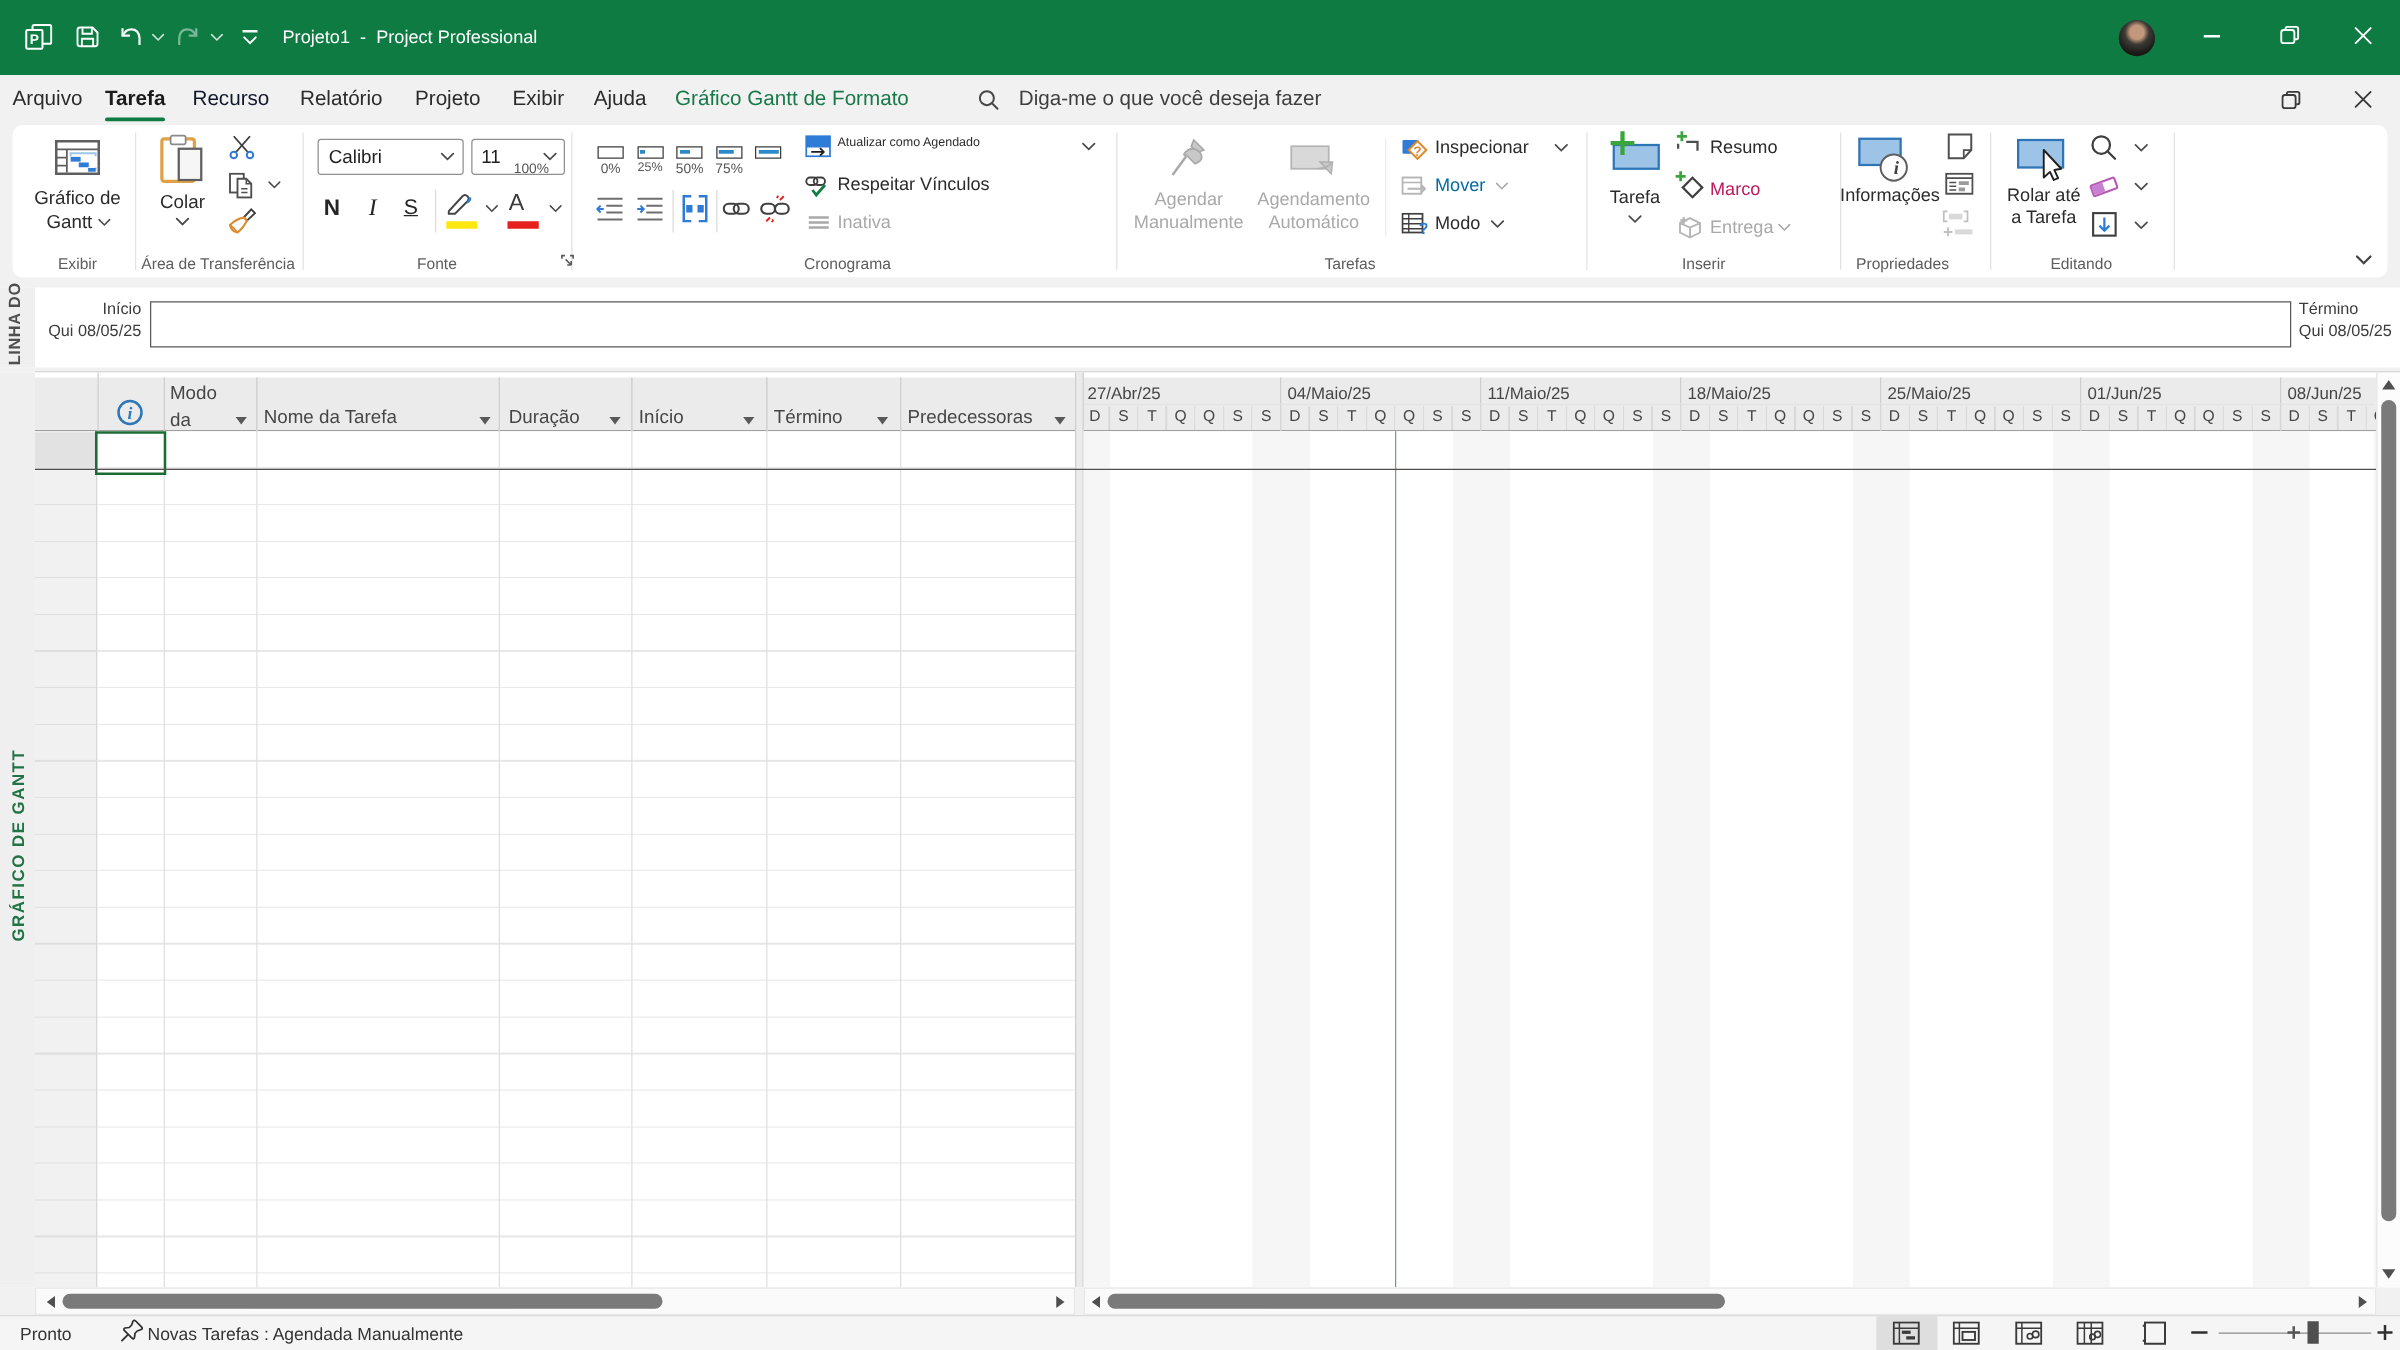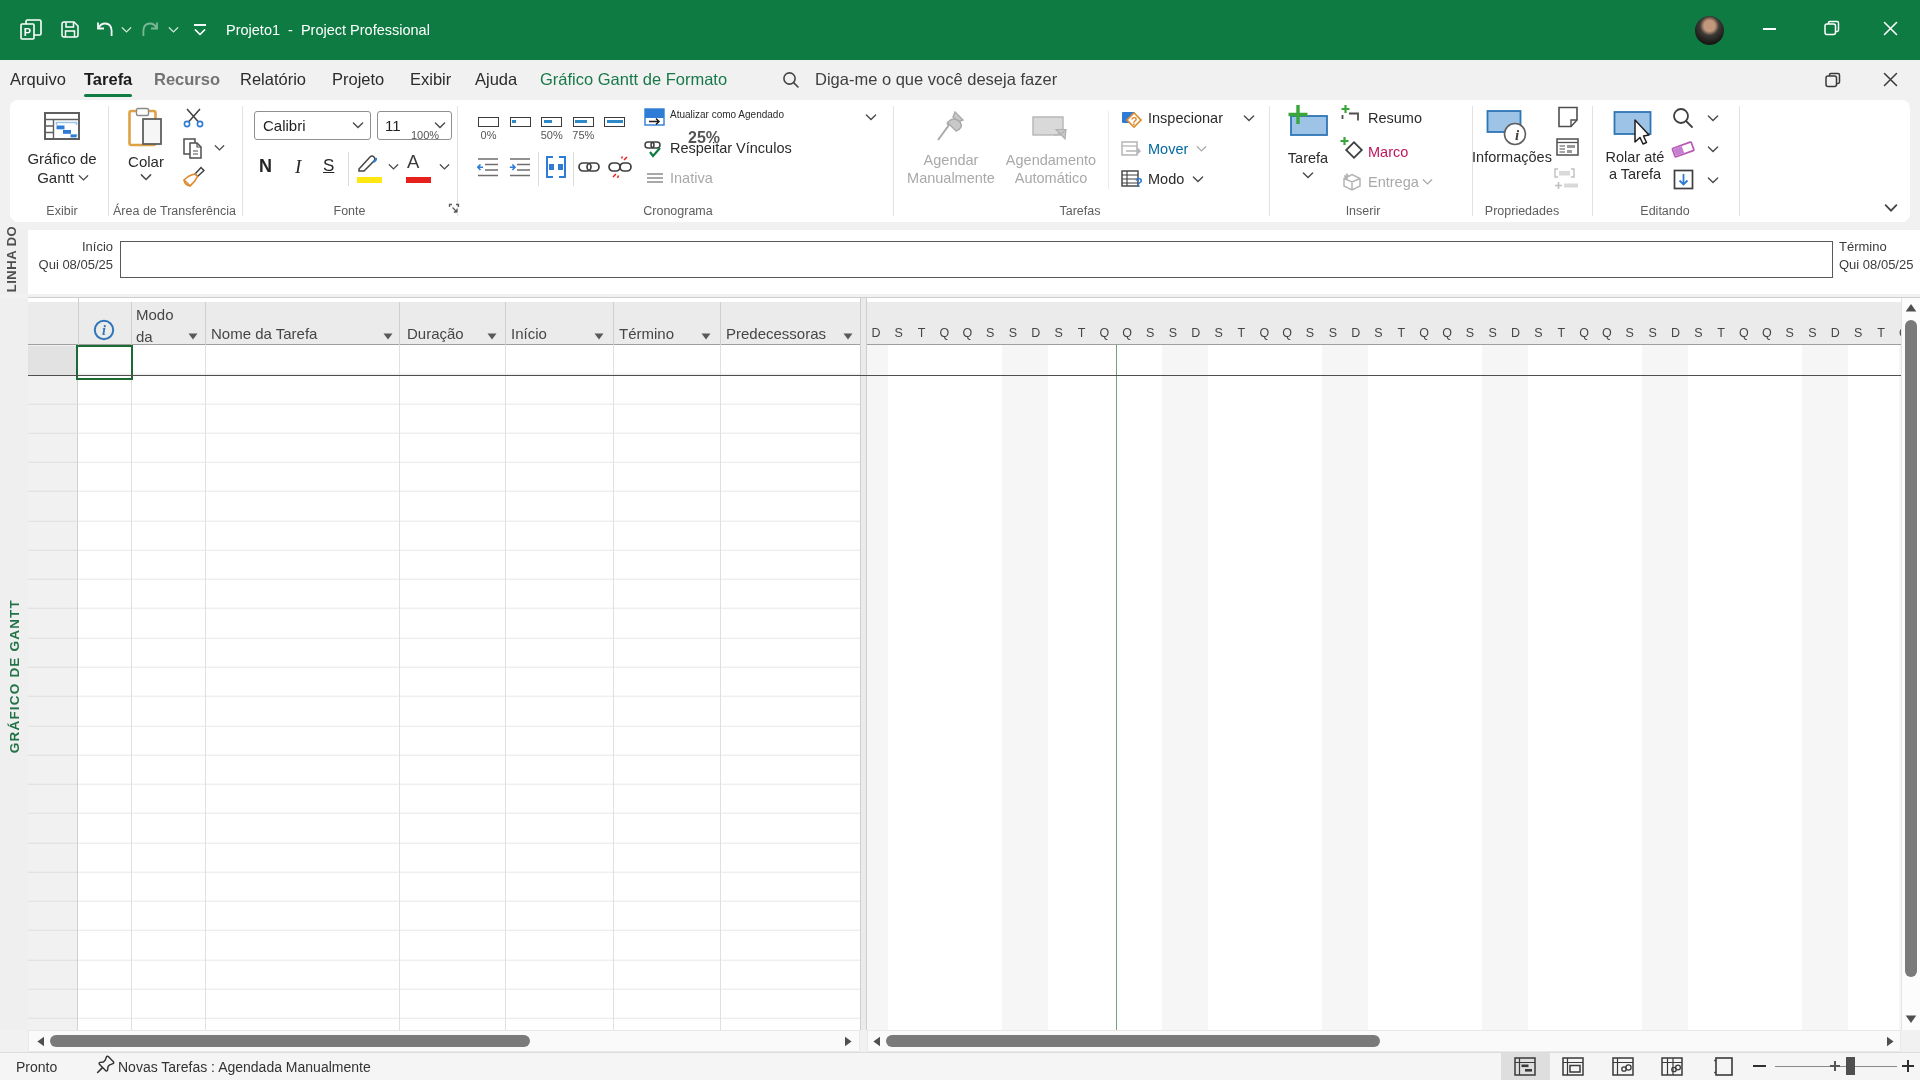--- a/index.html
+++ b/index.html
@@ -40,21 +40,21 @@
 <svg style="position:absolute;left:1824px;top:20px;width:16px;height:16px;" viewBox="0 0 16 16" width="16" height="16">
       <rect x="1" y="4" width="10.5" height="10.5" rx="2" fill="none" stroke="#fff" stroke-width="1.5"></rect>
       <path d="M4.5 4 L4.5 2.8 q0-1.3 1.3-1.3 L13 1.5 q1.5 0 1.5 1.5 L14.5 10 q0 1.4-1.3 1.4 L12 11.4" fill="none" stroke="#fff" stroke-width="1.5"></path>
     </svg>
 <svg style="position:absolute;left:1883px;top:21px;width:15px;height:15px;" viewBox="0 0 15 15" width="15" height="15">
       <path d="M1.5 1.5 L13.5 13.5 M13.5 1.5 L1.5 13.5" stroke="#fff" stroke-width="1.6" stroke-linecap="round"></path>
     </svg>
 <div style="position:absolute;left:0px;top:60px;width:1920px;height:40px;background:#f2f1f1;"></div>
 <div style="position:absolute;left:10px;top:70px;font-size:16.5px;color:#2b2b2b;font-weight:400;white-space:nowrap;line-height:1.15;">Arquivo</div>
 <div style="position:absolute;left:84px;top:70px;font-size:16.5px;color:#1b1b1b;font-weight:700;white-space:nowrap;line-height:1.15;">Tarefa</div>
-<div style="position:absolute;left:154px;top:70px;font-size:16.5px;color:#737373;font-weight:700;white-space:nowrap;line-height:1.15;">Recurso</div>
+<div style="position:absolute;left:154px;top:70px;font-size:16.5px;color:#0f172a;font-weight:400;white-space:nowrap;line-height:1.15;">Recurso</div>
 <div style="position:absolute;left:240px;top:70px;font-size:16.5px;color:#2b2b2b;font-weight:400;white-space:nowrap;line-height:1.15;">Relatório</div>
 <div style="position:absolute;left:332px;top:70px;font-size:16.5px;color:#2b2b2b;font-weight:400;white-space:nowrap;line-height:1.15;">Projeto</div>
 <div style="position:absolute;left:410px;top:70px;font-size:16.5px;color:#2b2b2b;font-weight:400;white-space:nowrap;line-height:1.15;">Exibir</div>
 <div style="position:absolute;left:475px;top:70px;font-size:16.5px;color:#2b2b2b;font-weight:400;white-space:nowrap;line-height:1.15;">Ajuda</div>
 <div style="position:absolute;left:540px;top:70px;font-size:16.5px;color:#17794a;font-weight:400;white-space:nowrap;line-height:1.15;">Gráfico Gantt de Formato</div>
 <div style="position:absolute;left:84px;top:94px;width:48px;height:3.2px;background:#0e7c42;border-radius:2px;"></div>
 <svg style="position:absolute;left:782px;top:71px;width:18px;height:18px;" viewBox="0 0 18 18" width="18" height="18">
       <circle cx="7.5" cy="7.5" r="5.6" fill="none" stroke="#464646" stroke-width="1.6"></circle>
       <path d="M11.6 11.6 L16 16" stroke="#464646" stroke-width="1.6" stroke-linecap="round"></path>
     </svg>
@@ -156,21 +156,21 @@
       <path d="M1.5 2 L6.5 7 L11.5 2" fill="none" stroke="#4a4a4a" stroke-width="1.5" stroke-linecap="round"></path>
     </svg>
 <svg style="position:absolute;left:448px;top:203px;width:12px;height:12px;" viewBox="0 0 12 12" width="12" height="12">
       <path d="M1.5 4 L1.5 1.5 L4 1.5 M8 1.5 L10.5 1.5 L10.5 4" fill="none" stroke="#5a5a5a" stroke-width="1.3"></path>
       <path d="M4.5 4.5 L9 9 M9 9 L9 5.8 M9 9 L5.8 9" fill="none" stroke="#5a5a5a" stroke-width="1.3"></path>
     </svg>
 <div style="position:absolute;left:478.0px;top:116.5px;width:21px;height:10px;border:1.8px solid #3c3c3c;background:#fff;"></div>
 <div style="position:absolute;left:288.5px;top:128.5px;width:400px;font-size:11px;color:#555;font-weight:400;text-align:center;white-space:nowrap;line-height:1.15;">0%</div>
 <div style="position:absolute;left:509.6px;top:116.5px;width:21px;height:10px;border:1.8px solid #3c3c3c;background:#fff;"></div>
 <div style="position:absolute;left:512.1px;top:119.8px;width:4.0px;height:3.6px;background:#2d8ac9;"></div>
-<div style="position:absolute;left:320.1px;top:128.5px;width:400px;font-size:16px;color:#555;font-weight:700;text-align:right;white-space:nowrap;line-height:1.15;">25%</div>
+<div style="position:absolute;left:320.1px;top:128.5px;width:400px;font-size:10px;color:#555;font-weight:400;text-align:center;white-space:nowrap;line-height:1.15;">25%</div>
 <div style="position:absolute;left:541.2px;top:116.5px;width:21px;height:10px;border:1.8px solid #3c3c3c;background:#fff;"></div>
 <div style="position:absolute;left:543.7px;top:119.8px;width:8.0px;height:3.6px;background:#2d8ac9;"></div>
 <div style="position:absolute;left:351.70000000000005px;top:128.5px;width:400px;font-size:11px;color:#555;font-weight:400;text-align:center;white-space:nowrap;line-height:1.15;">50%</div>
 <div style="position:absolute;left:572.8px;top:116.5px;width:21px;height:10px;border:1.8px solid #3c3c3c;background:#fff;"></div>
 <div style="position:absolute;left:575.3px;top:119.8px;width:12.0px;height:3.6px;background:#2d8ac9;"></div>
 <div style="position:absolute;left:383.29999999999995px;top:128.5px;width:400px;font-size:11px;color:#555;font-weight:400;text-align:center;white-space:nowrap;line-height:1.15;">75%</div>
 <div style="position:absolute;left:604.4px;top:116.5px;width:21px;height:10px;border:1.8px solid #3c3c3c;background:#fff;"></div>
 <div style="position:absolute;left:606.9px;top:119.8px;width:16.0px;height:3.6px;background:#2d8ac9;"></div>
 <div style="position:absolute;left:411px;top:128.5px;width:400px;font-size:11px;color:#555;font-weight:400;text-align:left;white-space:nowrap;line-height:1.15;">100%</div>
 <svg style="position:absolute;left:477px;top:157px;width:22px;height:20px;" viewBox="0 0 22 20" width="22" height="20">
@@ -402,20 +402,37 @@
     </svg>
 <svg style="position:absolute;left:701px;top:333px;width:10px;height:7px;" viewBox="0 0 10 7" width="10" height="7">
       <path d="M0.5 0.5 L9.5 0.5 L5 6.5 Z" fill="#595959"></path>
     </svg>
 <svg style="position:absolute;left:843px;top:333px;width:10px;height:7px;" viewBox="0 0 10 7" width="10" height="7">
       <path d="M0.5 0.5 L9.5 0.5 L5 6.5 Z" fill="#595959"></path>
     </svg>
 <div style="position:absolute;left:76px;top:344.5px;width:56.5px;height:35px;border:2.4px solid #1d6b34;"></div>
 <div style="position:absolute;left:860px;top:298.0px;width:6.5px;height:732.0px;background:#ebebeb;border-left:1px solid #cfcfcf;border-right:1px solid #cfcfcf;"></div>
 <div style="position:absolute;left:866.5px;top:345.3px;width:1034.5px;height:684.7px;background:#fff;background-image:repeating-linear-gradient(to right,#f6f6f7 0 22.857px,transparent 22.857px 137.142px,#f6f6f7 137.142px 159.999px);background-position:-2.0px 0;"></div>
+<div style="position:absolute;left:866.5px;top:298.0px;width:1034.5px;height:47.30000000000001px;overflow:hidden;">
+      <div style="position:absolute;left:3.5px;top:9px;width:150px;font-size:13.5px;color:#464646;white-space:nowrap;">27/Abr/25</div>
+      <div style="position:absolute;left:163.499px;top:9px;width:150px;font-size:13.5px;color:#464646;white-space:nowrap;">04/Maio/25</div>
+      <div style="position:absolute;left:323.498px;top:9px;width:150px;font-size:13.5px;color:#464646;white-space:nowrap;">11/Maio/25</div>
+      <div style="position:absolute;left:483.49699999999996px;top:9px;width:150px;font-size:13.5px;color:#464646;white-space:nowrap;">18/Maio/25</div>
+      <div style="position:absolute;left:643.496px;top:9px;width:150px;font-size:13.5px;color:#464646;white-space:nowrap;">25/Maio/25</div>
+      <div style="position:absolute;left:803.495px;top:9px;width:150px;font-size:13.5px;color:#464646;white-space:nowrap;">01/Jun/25</div>
+      <div style="position:absolute;left:963.4939999999999px;top:9px;width:150px;font-size:13.5px;color:#464646;white-space:nowrap;">08/Jun/25</div>
+      <div style="position:absolute;left:157.999px;top:3.5px;width:1px;height:43.80000000000001px;background:#cfcfcf;"></div>
+      <div style="position:absolute;left:317.998px;top:3.5px;width:1px;height:43.80000000000001px;background:#cfcfcf;"></div>
+      <div style="position:absolute;left:477.99699999999996px;top:3.5px;width:1px;height:43.80000000000001px;background:#cfcfcf;"></div>
+      <div style="position:absolute;left:637.996px;top:3.5px;width:1px;height:43.80000000000001px;background:#cfcfcf;"></div>
+      <div style="position:absolute;left:797.995px;top:3.5px;width:1px;height:43.80000000000001px;background:#cfcfcf;"></div>
+      <div style="position:absolute;left:957.9939999999999px;top:3.5px;width:1px;height:43.80000000000001px;background:#cfcfcf;"></div>
+      <div style="position:absolute;left:0px;top:27px;width:1034.5px;height:19.30000000000001px;background-image:repeating-linear-gradient(to right,transparent 0 21.857px,#d8d8d8 21.857px 22.857px);background-position:-2.0px 0;"></div>
+      <div style="position:absolute;left:-2.0px;top:24.8px;width:1034.5px;height:1px;background:#e3e3e3;"></div>
+    </div>
 <div style="position:absolute;left:866.5px;top:326.0px;width:1034.5px;height:18px;overflow:hidden;">
       <div style="position:absolute;left:-2.0px;top:0;display:flex;font-size:12.5px;color:#464646;">
         <span style="flex:0 0 22.857px;text-align:center;">D</span>
         <span style="flex:0 0 22.857px;text-align:center;">S</span>
         <span style="flex:0 0 22.857px;text-align:center;">T</span>
         <span style="flex:0 0 22.857px;text-align:center;">Q</span>
         <span style="flex:0 0 22.857px;text-align:center;">Q</span>
         <span style="flex:0 0 22.857px;text-align:center;">S</span>
         <span style="flex:0 0 22.857px;text-align:center;">S</span>
         <span style="flex:0 0 22.857px;text-align:center;">D</span>

